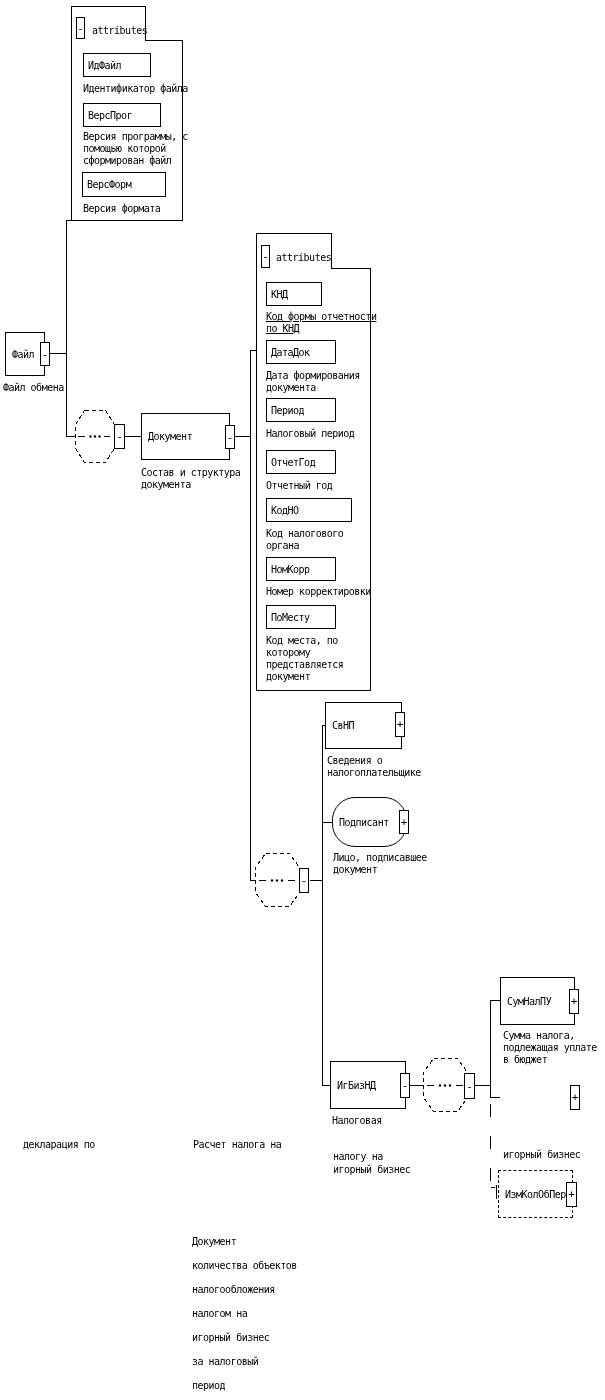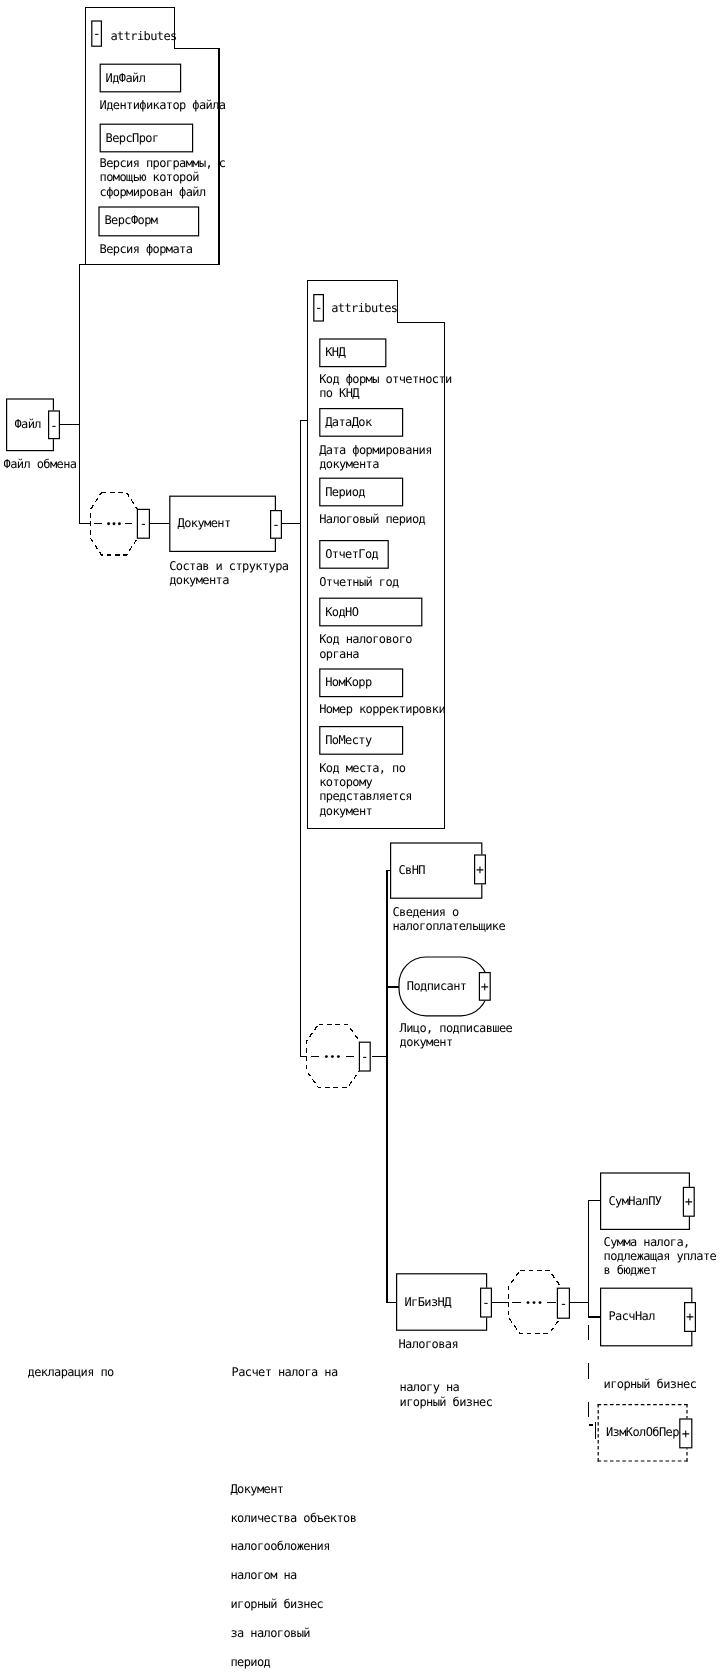--- a/index.html
+++ b/index.html
@@ -75,31 +75,31 @@
 помощью которой
 сформирован файл</div>
 
   <div class="fbox" style="left:82px;top:172px;width:84px;height:25px;">ВерсФорм</div>
   <div class="lbl" style="left:83px;top:203px;">Версия формата</div>
 
   <div class="exp" style="left:261px;top:245px;width:9px;height:23px;">-</div>
   <div class="tablbl" style="left:276px;top:252px;">attributes</div>
 
   <div class="fbox" style="left:266px;top:282px;width:56px;height:24px;text-align:right;">КНД</div>
-  <div class="lbl" style="left:266px;top:311px;">Код формы отчетности
+  <div class="lbl" style="left:266px;top:311px;text-decoration:underline;">Код формы отчетности
 по КНД</div>
 
   <div class="fbox" style="left:266px;top:340px;width:70px;height:24px;">ДатаДок</div>
   <div class="lbl" style="left:266px;top:370px;">Дата формирования
 документа</div>
 
   <div class="fbox" style="left:266px;top:398px;width:70px;height:24px;">Период</div>
   <div class="lbl" style="left:266px;top:428px;">Налоговый период</div>
 
-  <div class="fbox" style="left:266px;top:450px;width:58px;height:24px;">ОтчетГод</div>
+  <div class="fbox" style="left:266px;top:450px;width:70px;height:24px;">ОтчетГод</div>
   <div class="lbl" style="left:266px;top:480px;">Отчетный год</div>
 
   <div class="fbox" style="left:266px;top:498px;width:86px;height:24px;">КодНО</div>
   <div class="lbl" style="left:266px;top:528px;">Код налогового
 органа</div>
 
   <div class="fbox" style="left:266px;top:557px;width:70px;height:24px;">НомКорр</div>
   <div class="lbl" style="left:266px;top:586px;">Номер корректировки</div>
 
   <div class="fbox" style="left:266px;top:605px;width:70px;height:24px;">ПоМесту</div>
@@ -130,21 +130,20 @@
   <div class="ebox" style="left:330px;top:1061px;width:76px;height:48px;">ИгБизНД</div>
   <div class="exp" style="left:400px;top:1073px;width:10px;height:25px;">-</div>
   <div class="lbl" style="left:332px;top:1115px;">Налоговая</div>
 
   <div class="ebox" style="left:500px;top:977px;width:75px;height:48px;">СумНалПУ</div>
   <div class="exp" style="left:569px;top:989px;width:10px;height:25px;">+</div>
   <div class="lbl" style="left:503px;top:1030px;">Сумма налога,
 подлежащая уплате
 в бюджет</div>
 
-  <div class="ebox" style="left:500px;top:1073px;width:77px;height:49px;">РасчНал</div>
   <div class="exp" style="left:570px;top:1085px;width:10px;height:25px;">+</div>
 
   <div class="ebox dashed" style="left:498px;top:1170px;width:75px;height:48px;">ИзмКолОбПер</div>
   <div class="exp" style="left:566px;top:1182px;width:11px;height:25px;">+</div>
 
   <div class="exp" style="left:114px;top:424px;width:11px;height:25px;">-</div>
   <div class="exp" style="left:299px;top:868px;width:10px;height:25px;">-</div>
   <div class="exp" style="left:464px;top:1073px;width:11px;height:26px;">-</div>
 
   <div class="lbl" style="left:23px;top:1139px;">декларация по</div>

